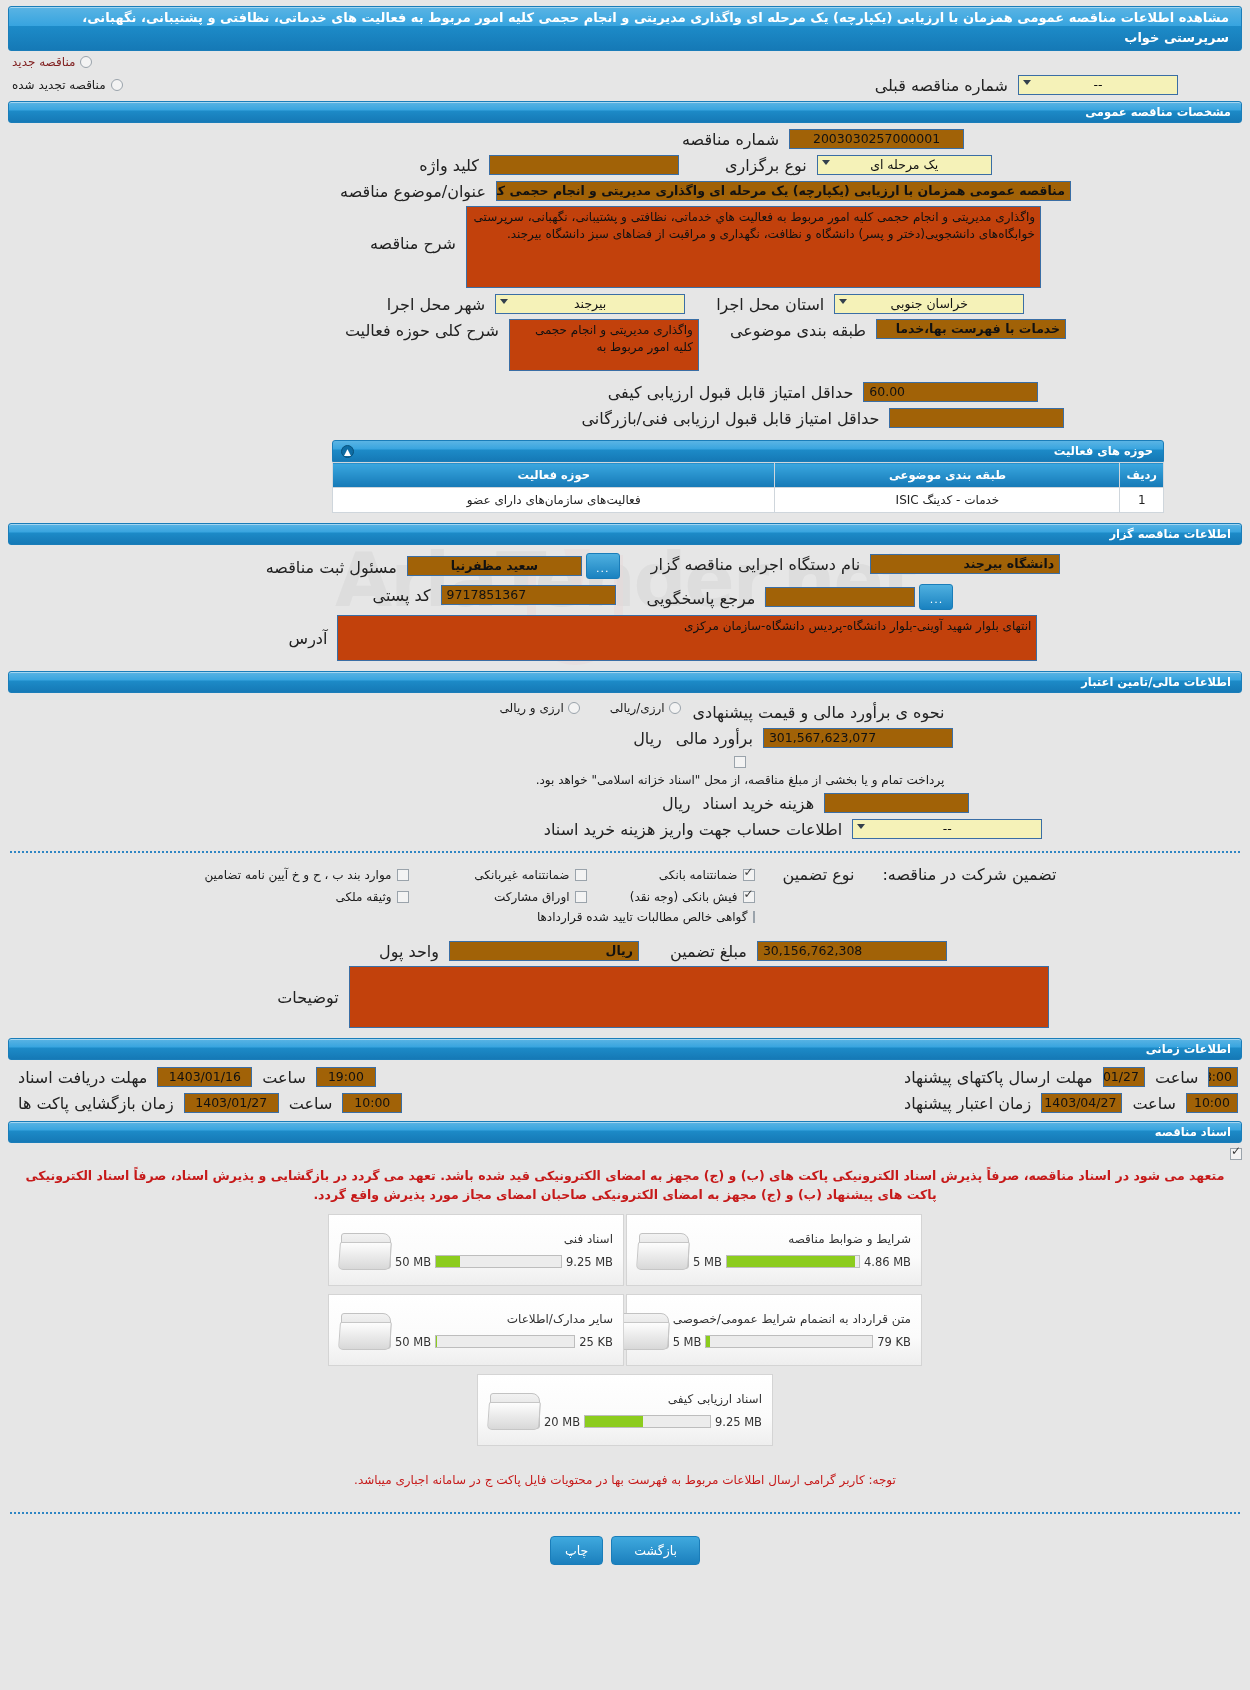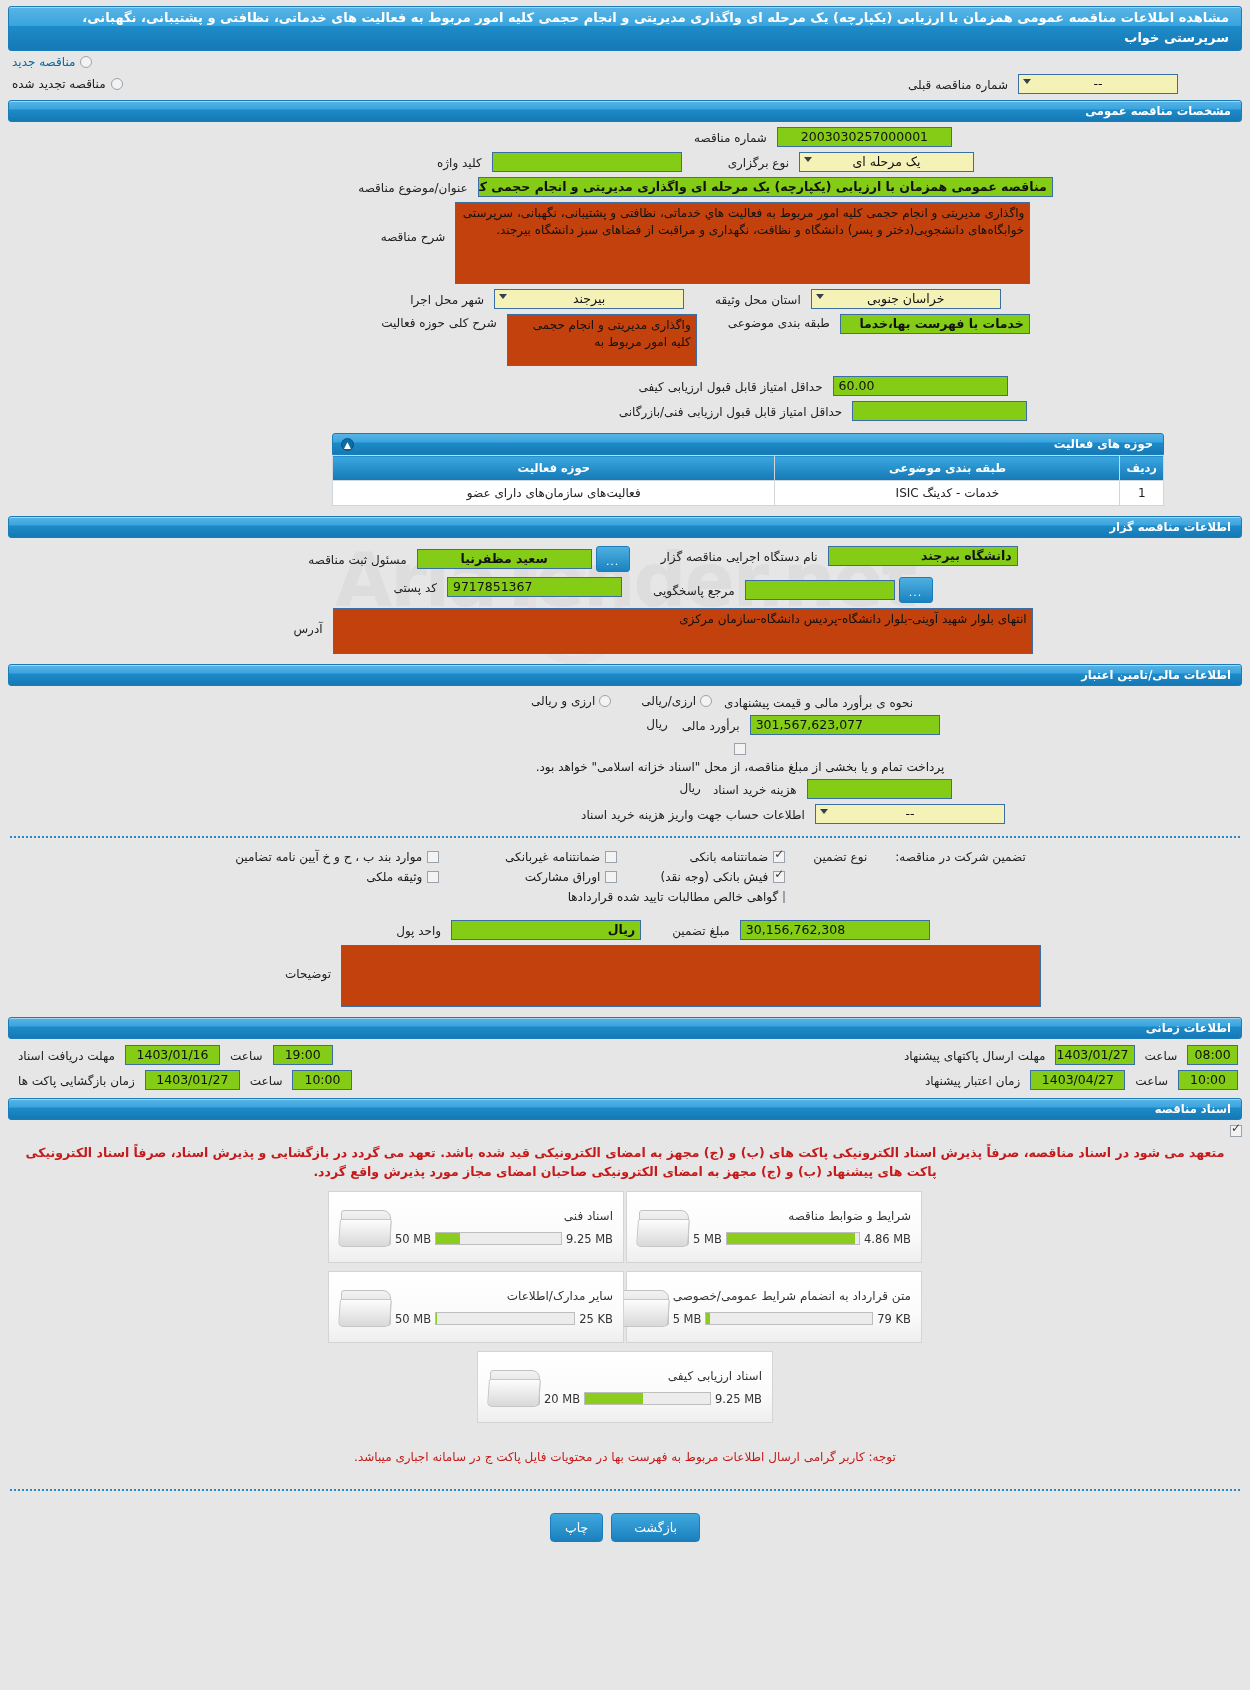--- a/index.html
+++ b/index.html
@@ -102,28 +102,28 @@
   
   .row {
     display: flex;
     align-items: flex-start;
     justify-content: flex-end;
     gap: 0px;
     margin: 5px 0 0 0;
     padding: 0 12px;
   }
   .lbl {
-    font-size: 12px;
+    font-size: 16px;
     color: #222;
     padding: 2px 6px 0 6px;
     white-space: nowrap;
     text-align: right;
   }
   .fld {
-    background: #84cc16;
+    background: #a16207;
     border: 1px solid #3a6ea5;
     height: 20px;
     line-height: 18px;
     padding: 0 5px;
     font-size: 12.5px;
     color: #111;
     text-align: center;
     overflow: hidden;
     white-space: nowrap;
   }
@@ -191,21 +191,21 @@
   .chk.on:after {
     content: "✓";
     position: absolute;
     left: 0px; top: -5px;
     font-size: 12px;
     color: #3a3a3a;
     line-height: 14px;
   }
   .optline {
     display: flex; align-items: center; justify-content: flex-end;
-    gap: 5px; font-size: 12px; color: #0369a1;
+    gap: 5px; font-size: 12px; color: #7f1d1d;
   }
 
   
   .tblwrap { margin: 0 8px; }
   .tbl-head {
     height: 22px;
     background: linear-gradient(to bottom,#5ab4e4 0%, #37a4df 42%, #1d8bc8 43%, #1579b6 100%);
     border: 1px solid #1a7db9;
     border-radius: 3px 3px 0 0;
     color: #fff;
@@ -446,21 +446,21 @@
       </div>
       <div style="width:155px;"></div>
     </div>
 
     <div class="row" style="justify-content:center;">
       <div style="display:flex;align-items:center;gap:4px;">
         <div class="sel" style="width:190px;">
           <span class="arrow"></span>
           <span>خراسان جنوبی</span>
         </div>
-        <span class="lbl">استان محل وثیقه</span>
+        <span class="lbl">استان محل اجرا</span>
       </div>
       <div style="display:flex;align-items:center;gap:4px;margin-right:25px;">
         <div class="sel" style="width:190px;">
           <span class="arrow"></span>
           <span>بیرجند</span>
         </div>
         <span class="lbl">شهر محل اجرا</span>
       </div>
       <div style="width:155px;"></div>
     </div>

